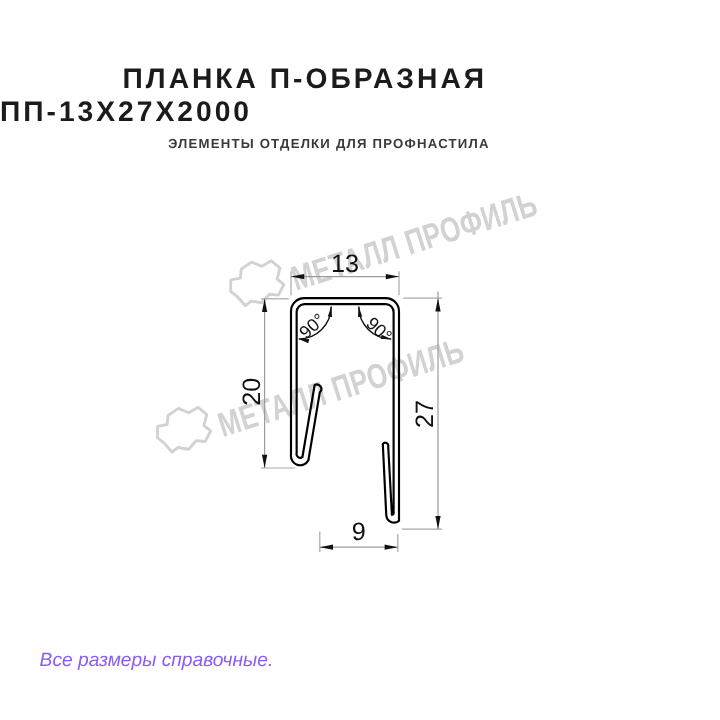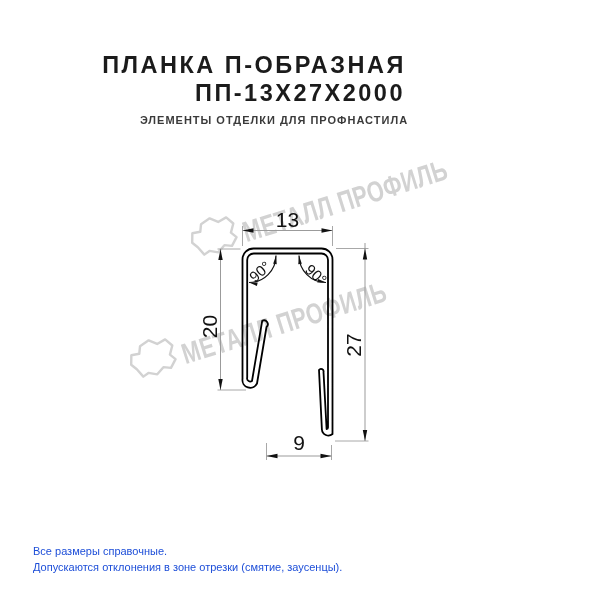--- a/index.html
+++ b/index.html
@@ -5,31 +5,31 @@
   html,body{margin:0;padding:0;}
   body{
     width:600px;height:600px;position:relative;background:#ffffff;overflow:hidden;
     font-family:"Liberation Sans", sans-serif;
   }
   .title-line1{
     position:absolute;top:52px;left:0;width:508px;text-align:center;
     font-size:23.5px;font-weight:bold;letter-spacing:2.5px;color:#1b1b1b;white-space:nowrap;
   }
   .title-line2{
-    position:absolute;top:80px;left:0;width:600px;text-align:center;
+    position:absolute;top:80px;left:0;width:600px;text-align:left;
     font-size:23.5px;font-weight:bold;letter-spacing:2.5px;color:#1b1b1b;white-space:nowrap;
   }
   .subtitle{
     position:absolute;top:114px;left:0;width:548px;text-align:center;
     font-size:11px;font-weight:bold;letter-spacing:1px;color:#3a3a3a;white-space:nowrap;
   }
   .drawing-svg{position:absolute;top:0;left:0;}
   .footer{
-    position:absolute;left:33px;top:543px;color:#1d4ed8;
-    font-size:11px;line-height:16px;
+    position:absolute;left:33px;top:543px;color:#8b5cf6;
+    font-size:16px;line-height:16px;font-style:italic;
   }
   .wm-text{
     font-weight:bold;font-size:29px;fill:#d2d2d2;letter-spacing:0.5px;
   }
   .dim-text{font-size:21px;fill:#111111;}
   .angle-text{font-size:15px;fill:#111111;}
   .dim-line{stroke:#9b9b9b;stroke-width:1;fill:none;}
   .ext-line{stroke:#a8a8a8;stroke-width:1;fill:none;}
   .arrow{fill:#111111;stroke:none;}
   .profile{stroke:#000000;stroke-width:1.8;fill:none;stroke-linejoin:round;stroke-linecap:round;}
@@ -124,14 +124,13 @@
     A 6.5,6.5 0 0 0 332.5,434
     L 332.5,259.5
     A 11,11 0 0 0 321.5,248.5
     L 253.5,248.5
     A 11,11 0 0 0 242.5,259.5
     Z"></path>
 </svg>
 
 <div class="footer">
   <div>Все размеры справочные.</div>
-  <div>Допускаются отклонения в зоне отрезки (смятие, заусенцы).</div>
 </div>
 
 </body></html>

